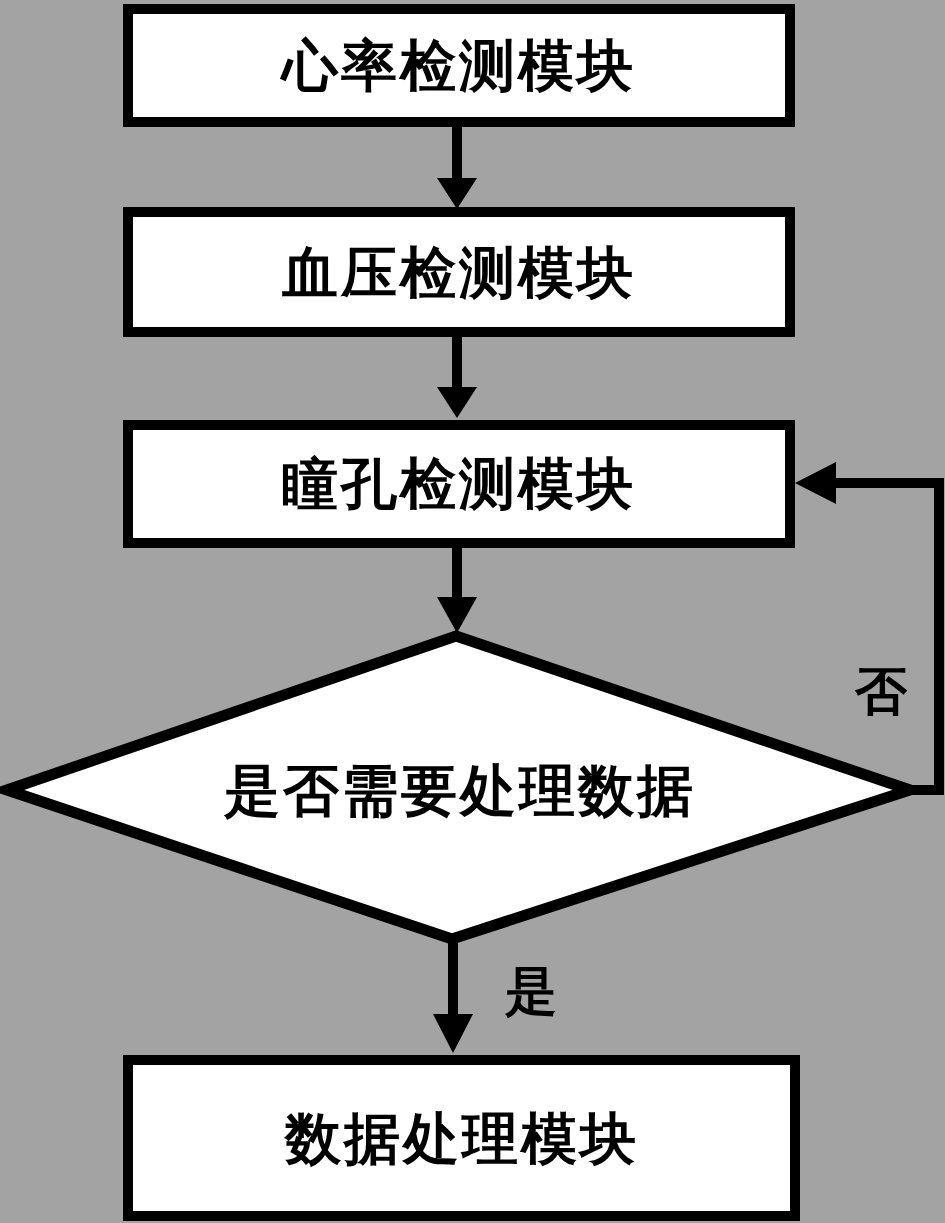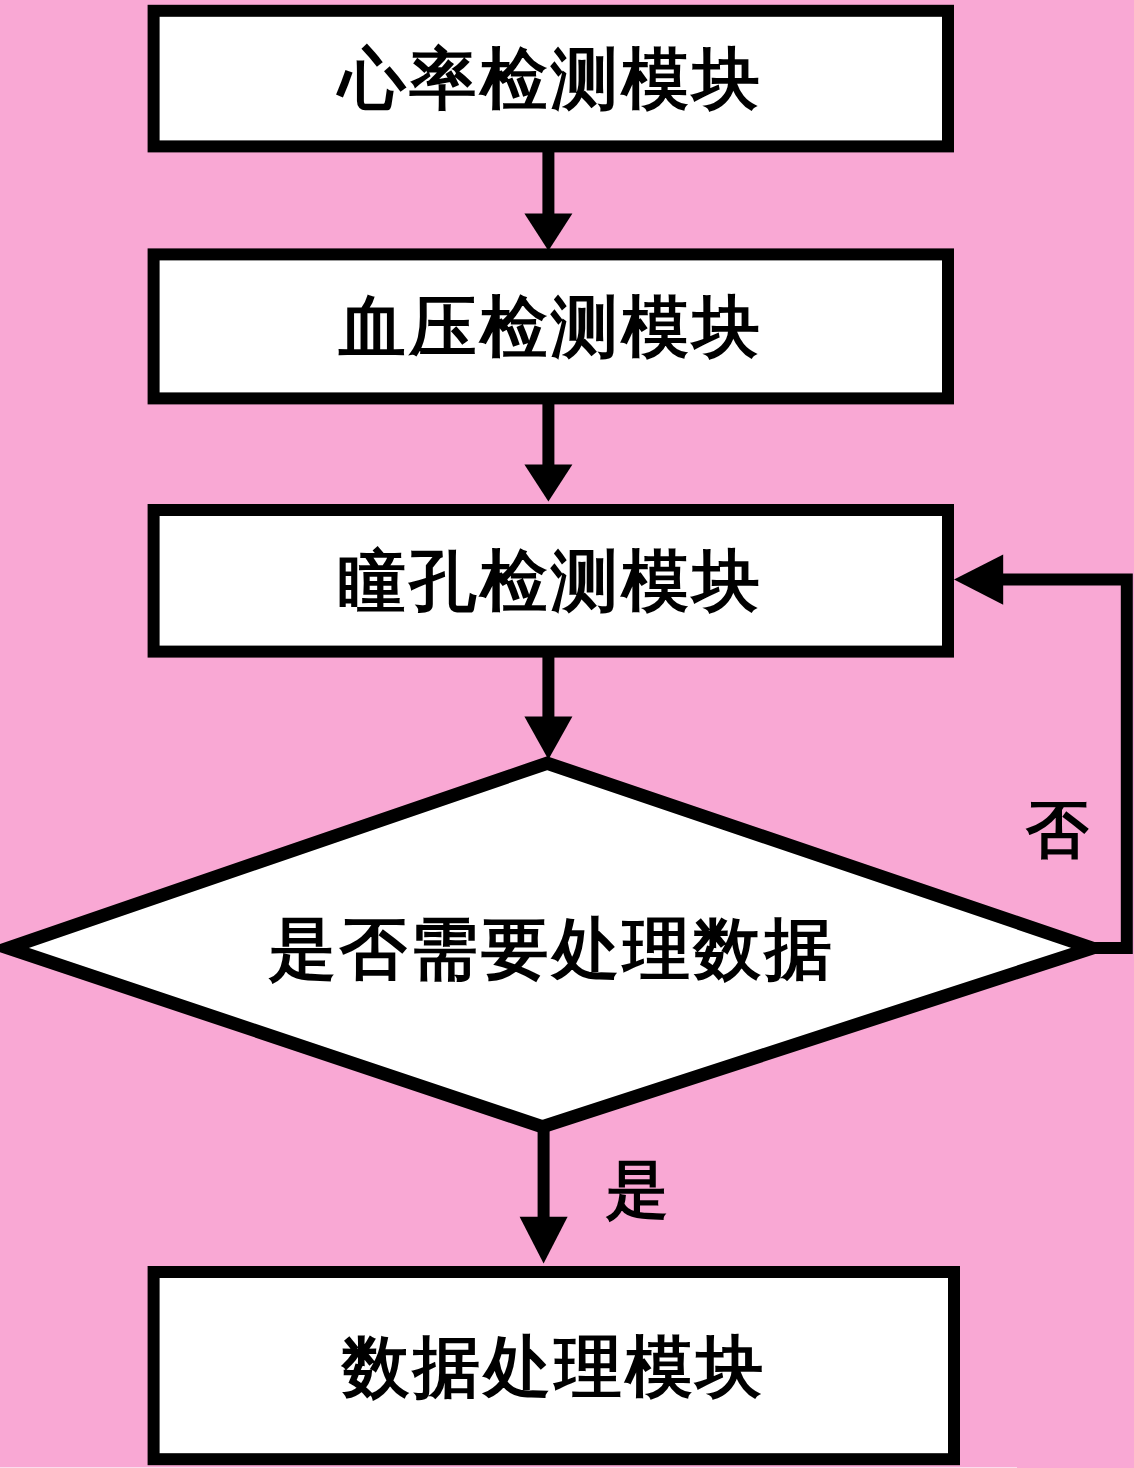--- a/index.html
+++ b/index.html
@@ -4,21 +4,21 @@
 <style>
   html, body {
     margin: 0;
     padding: 0;
     background: #ffffff;
   }
   .page {
     position: relative;
     width: 945px;
     height: 1223px;
-    background: #f9a8d4;
+    background: #a3a3a3;
     overflow: hidden;
   }
   svg.flowchart {
     display: block;
     width: 945px;
     height: 1223px;
   }
   .shape {
     fill: #ffffff;
     stroke: #000000;

